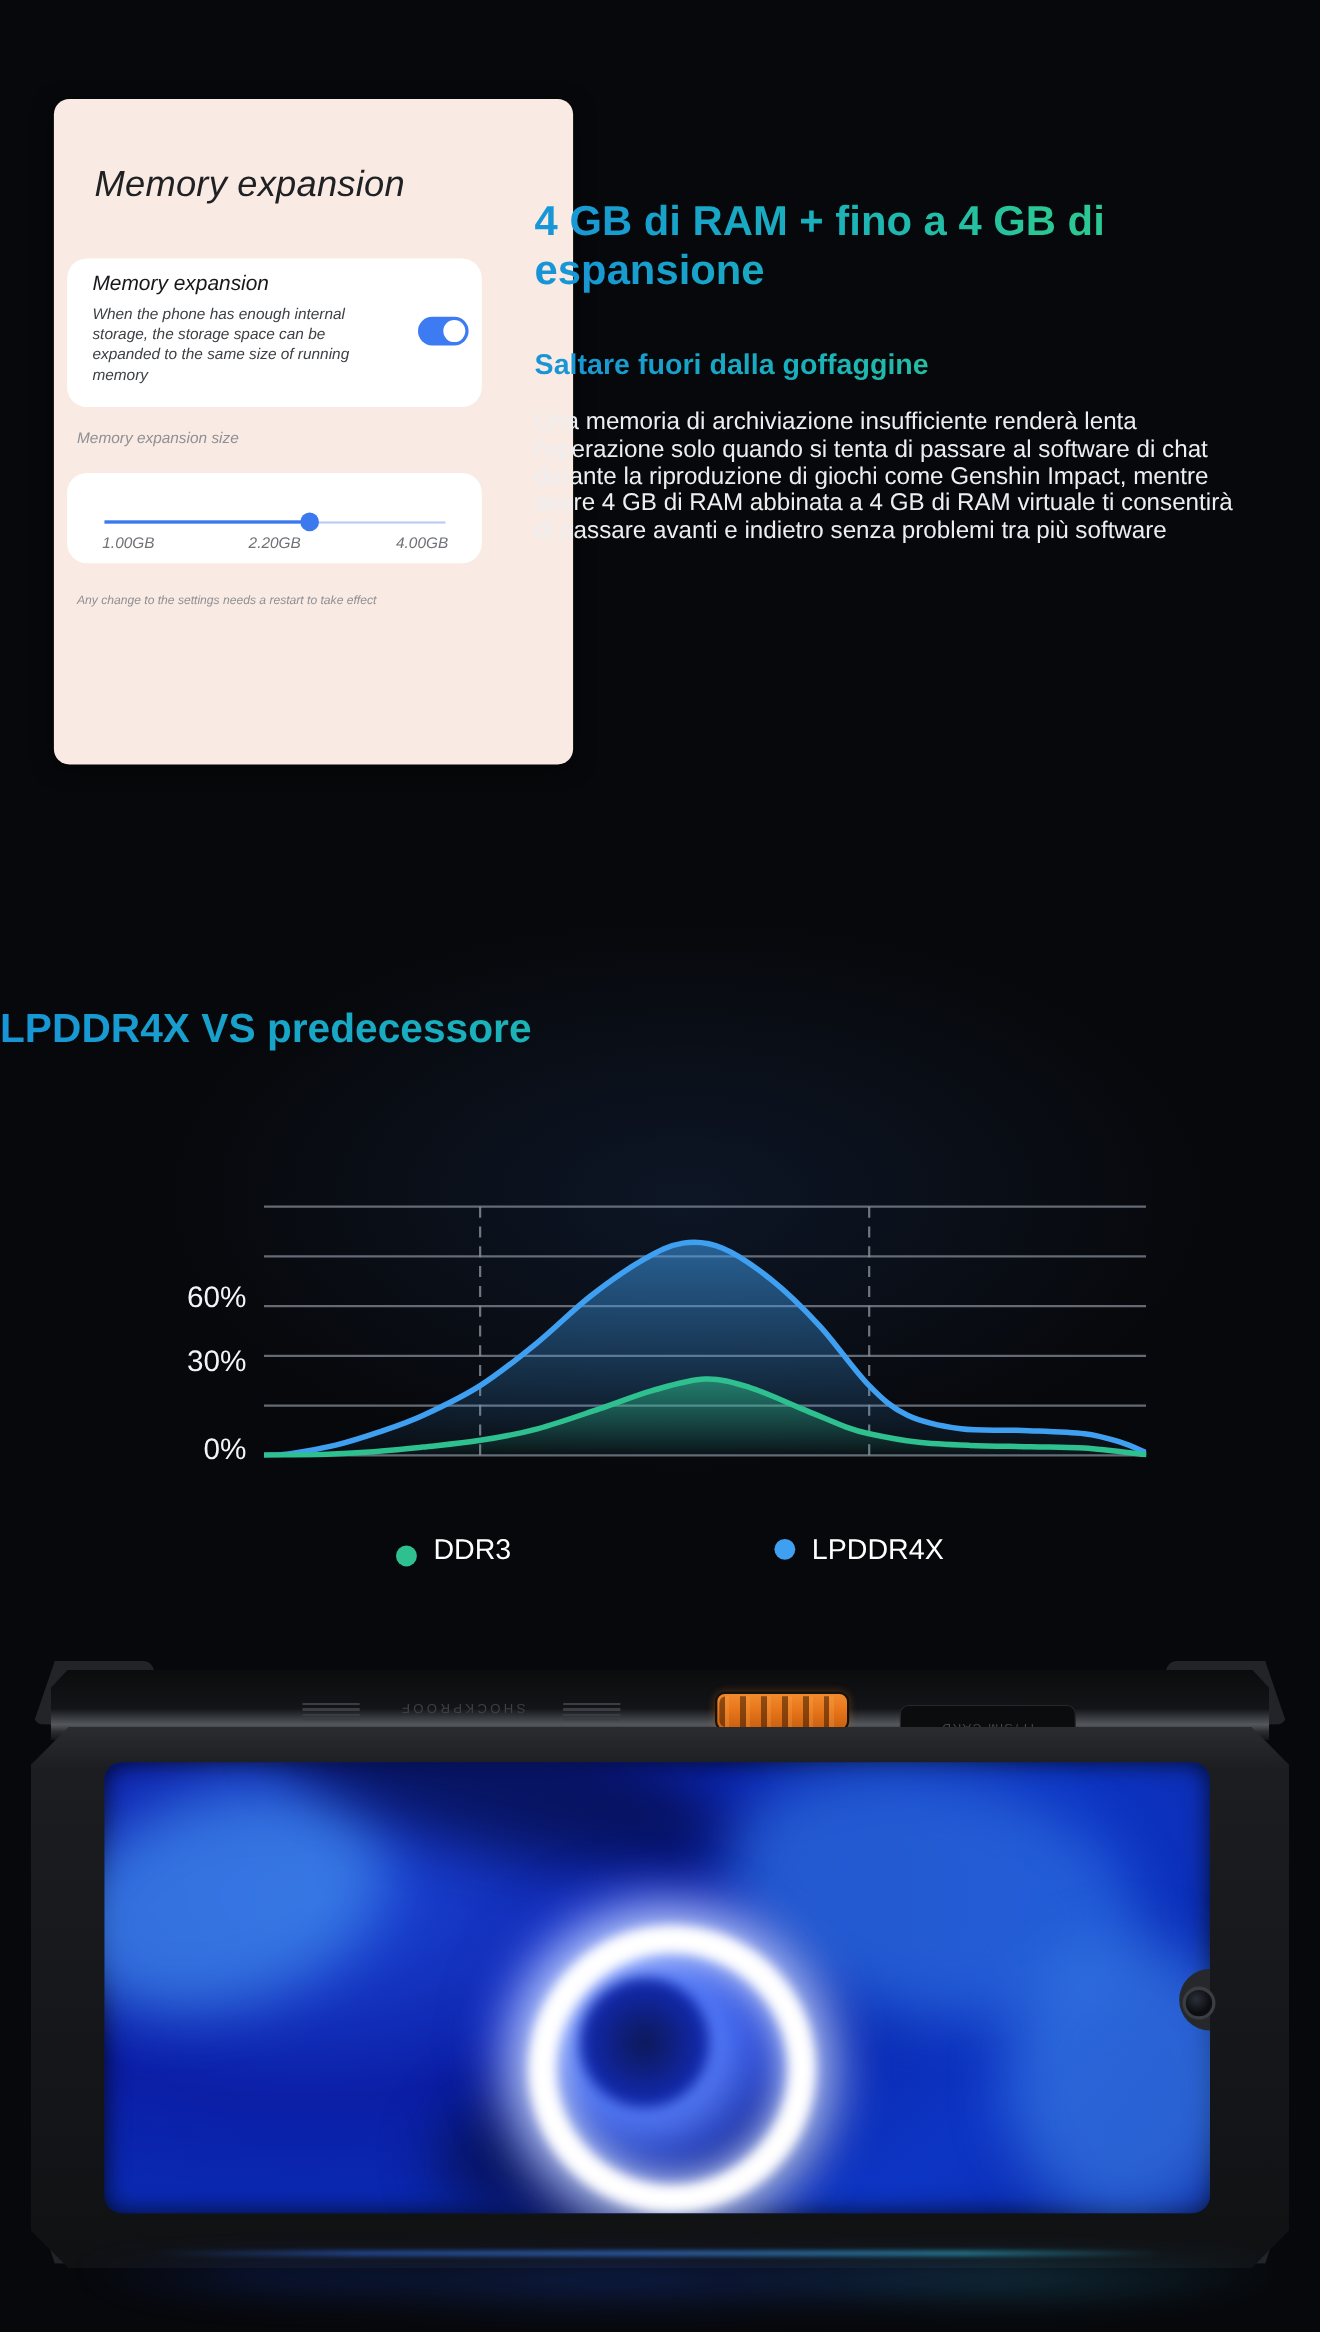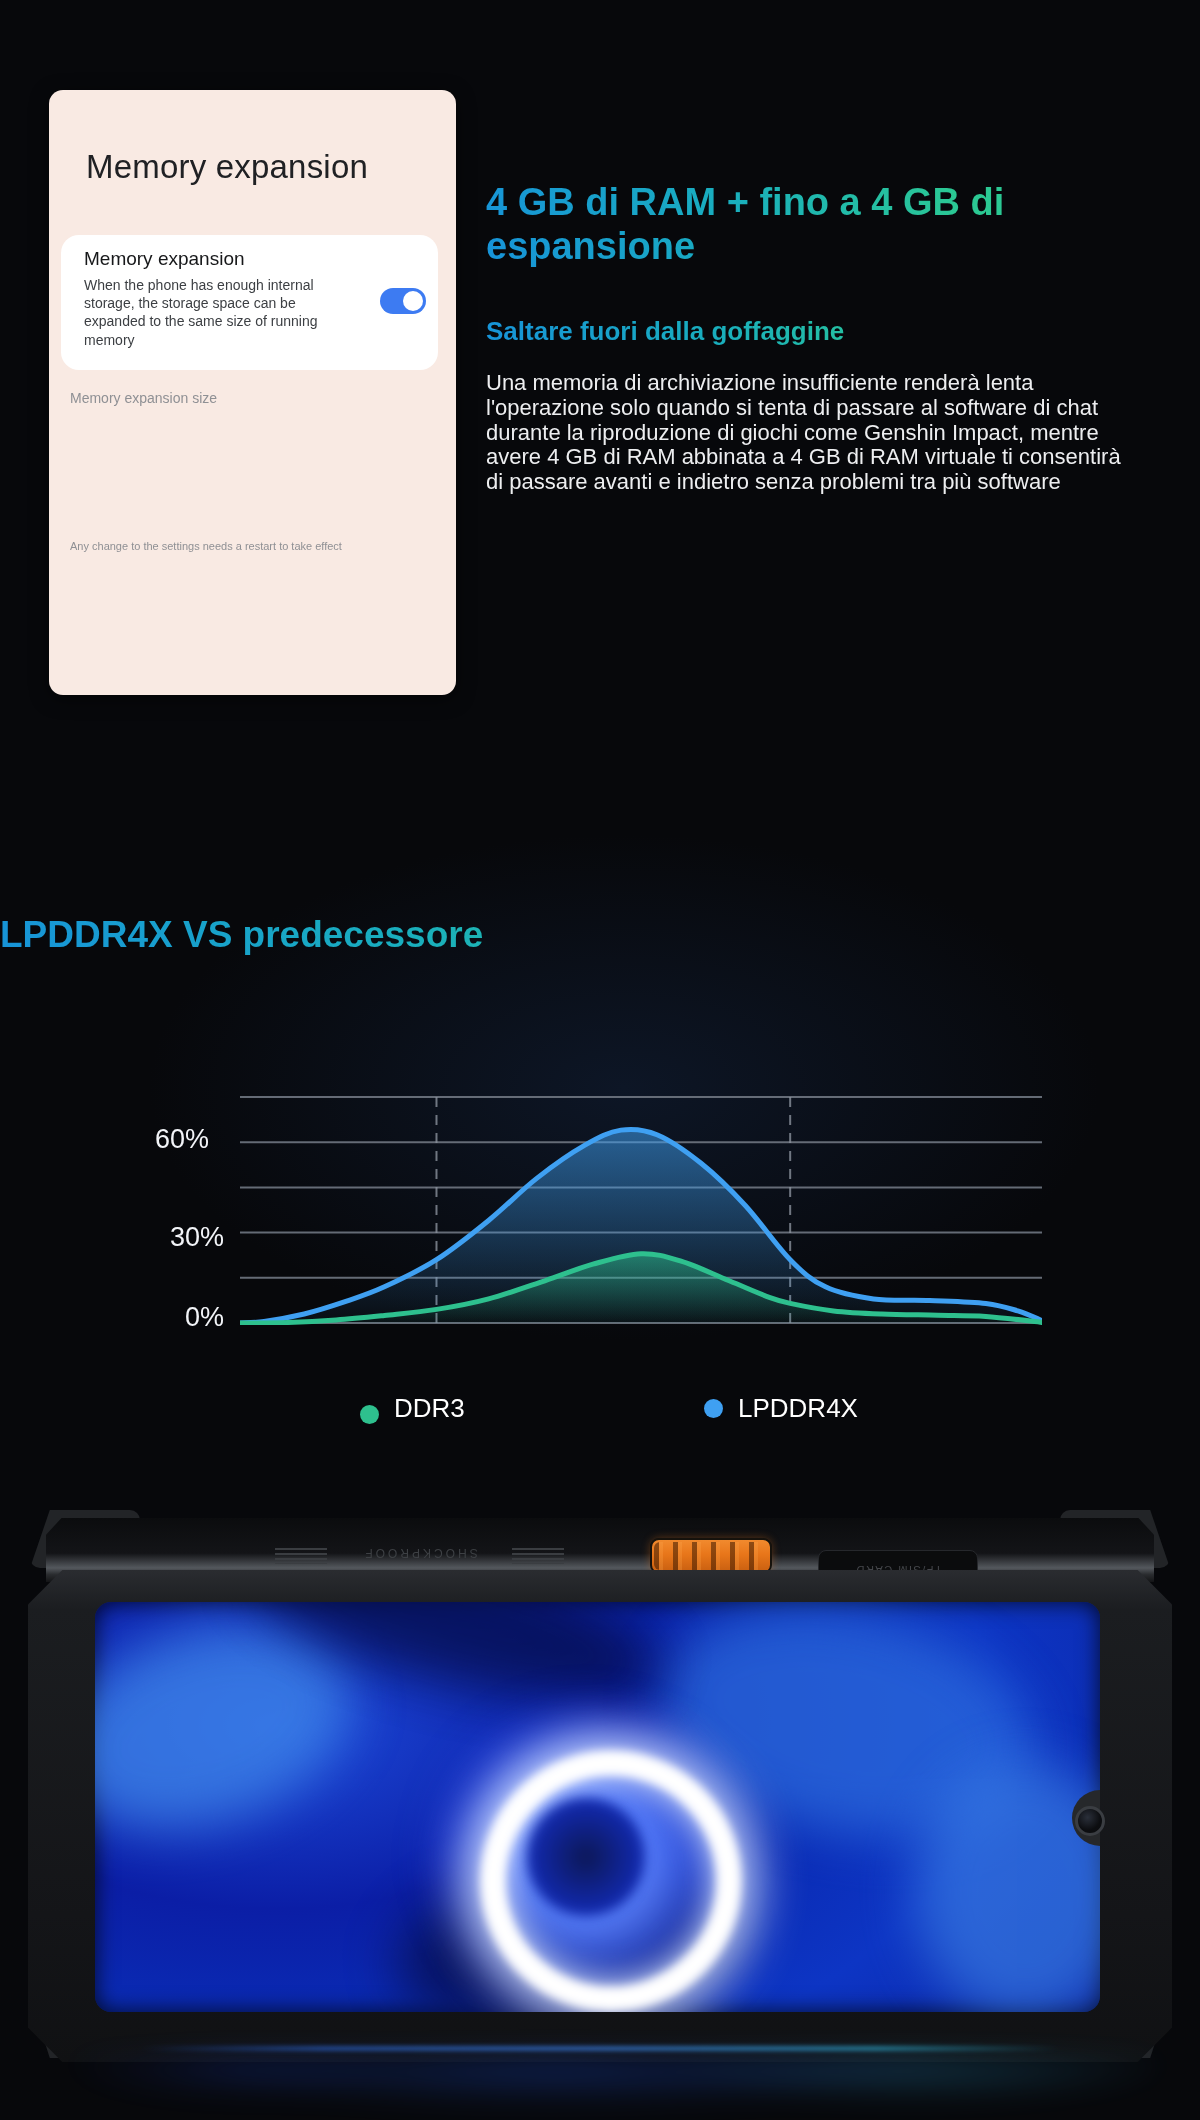--- a/index.html
+++ b/index.html
@@ -5,22 +5,22 @@
   html,body{margin:0;padding:0;background:#000;}
   #canvas{position:relative;width:1200px;height:2120px;overflow:hidden;
     background:var(--page-bg,#07080b);font-family:"Liberation Sans","DejaVu Sans",sans-serif;}
   .abs{position:absolute;}
 
   
   #bg-glow{left:0;top:760px;width:1200px;height:780px;
     background:radial-gradient(55% 45% at 52% 42%, #0D1626 0%, rgba(13,22,38,0) 72%);}
 
   
-  #settings-card{left:49px;top:90px;width:407px;height:605px;border-radius:14px;
-    background:var(--pink-card,#F9EAE3);box-shadow:0 4px 18px rgba(0,0,0,.5);}
+  #settings-card{left:49px;top:90px;width:472px;height:605px;border-radius:14px;
+    background:var(--pink-card,#F9EAE3);box-shadow:0 4px 18px rgba(0,0,0,.5);font-style:italic;}
   #settings-title{left:37px;top:58px;width:330px;font-size:33px;color:var(--card-title,#202124);letter-spacing:.2px;}
   .white-card{background:#fff;border-radius:18px;position:absolute;}
   #toggle-card{left:12px;top:145px;width:377px;height:135px;}
   #toggle-card-title{left:23px;top:13px;font-size:19px;color:#17181a;}
   #toggle-card-desc{left:23px;top:41px;width:252px;font-size:14px;line-height:18.2px;color:#3c3f43;}
   .toggle{left:319px;top:53px;width:46px;height:26px;border-radius:13px;background:var(--toggle-blue,#3D7BF2);}
   .toggle .knob{position:absolute;right:3px;top:3px;width:20px;height:20px;border-radius:50%;background:#fff;}
   #size-label{left:21px;top:300px;font-size:14px;color:var(--muted-gray,#8F9094);}
   #slider-card{left:12px;top:340px;width:377px;height:82px;}
   .track{left:34px;top:44px;width:310px;height:2px;background:var(--slider-track,#BACDF5);}
@@ -35,21 +35,21 @@
   .grad-text2{background:linear-gradient(50deg,var(--accent-blue,#1793D9) 0%,var(--accent-teal,#19AEBE) 42%,var(--accent-green,#2BC893) 82%);
     -webkit-background-clip:text;background-clip:text;color:transparent;}
   #hero-heading{left:486px;top:180px;width:660px;font-size:38px;line-height:44px;font-weight:bold;}
   #hero-sub{left:486px;top:316px;width:600px;font-size:26px;font-weight:bold;}
   #hero-body{left:486px;top:371px;width:648px;font-size:22px;line-height:24.8px;color:var(--body-text,#EDEEF0);}
 
   
   #chart-title{left:0;top:912px;width:956px;text-align:left;font-size:37px;line-height:45px;font-weight:bold;}
   #chart-wrap{left:240px;top:1095px;width:802px;height:230px;}
   .ytick{width:84px;text-align:right;font-size:27px;color:#F2F4F8;}
-  #ytick-60{left:140px;top:1124px;text-align:center;}
+  #ytick-60{left:140px;top:1164px;}
   #ytick-30{left:140px;top:1222px;}
   #ytick-0{left:140px;top:1302px;}
   .legend-item{display:flex;align-items:center;gap:15px;font-size:26px;color:#fff;}
   #legend-ddr3{left:360px;top:1393px;align-items:flex-end;}
   #legend-lpddr4x{left:704px;top:1393px;}
   .legend-dot{width:19px;height:19px;border-radius:50%;}
 
   
   .guard{background:#222427;border-radius:10px;}
   #guard-tl{left:30px;top:1510px;width:110px;height:58px;clip-path:polygon(0 100%,18% 0,100% 0,100% 100%);}
@@ -111,20 +111,28 @@
     <div id="toggle-card" class="white-card">
       <div id="toggle-card-title" class="abs">Memory expansion</div>
       <div id="toggle-card-desc" class="abs">When the phone has enough internal storage, the storage space can be expanded to the same size of running memory</div>
       <div class="toggle abs">
         <div class="knob"></div>
       </div>
     </div>
 
     <div id="size-label" class="abs">Memory expansion size</div>
 
+    <div id="slider-card" class="white-card">
+      <div class="track abs"></div>
+      <div class="track-fill abs" id="track-fill" style="left: 34px; width: 186px;"></div>
+      <div class="thumb abs" id="slider-thumb" style="left: 211.5px;"></div>
+      <div class="slider-lab abs" style="left:32px;">1.00GB</div>
+      <div class="slider-lab abs" style="left:165px;">2.20GB</div>
+      <div class="slider-lab abs" style="left:299px;">4.00GB</div>
+    </div>
 
     <div id="footnote" class="abs">Any change to the settings needs a restart to take effect</div>
   </div>
 
   <div id="hero-heading" class="abs grad-text">4 GB di RAM + fino a 4 GB di espansione</div>
   <div id="hero-sub" class="abs grad-text">Saltare fuori dalla goffaggine</div>
   <div id="hero-body" class="abs">Una memoria di archiviazione insufficiente renderà lenta l'operazione solo quando si tenta di passare al software di chat durante la riproduzione di giochi come Genshin Impact, mentre avere 4 GB di RAM abbinata a 4 GB di RAM virtuale ti consentirà di passare avanti e indietro senza problemi tra più software</div>
 
   <div id="chart-title" class="abs">
     <div class="grad-text2">LPDDR4X VS predecessore</div>

